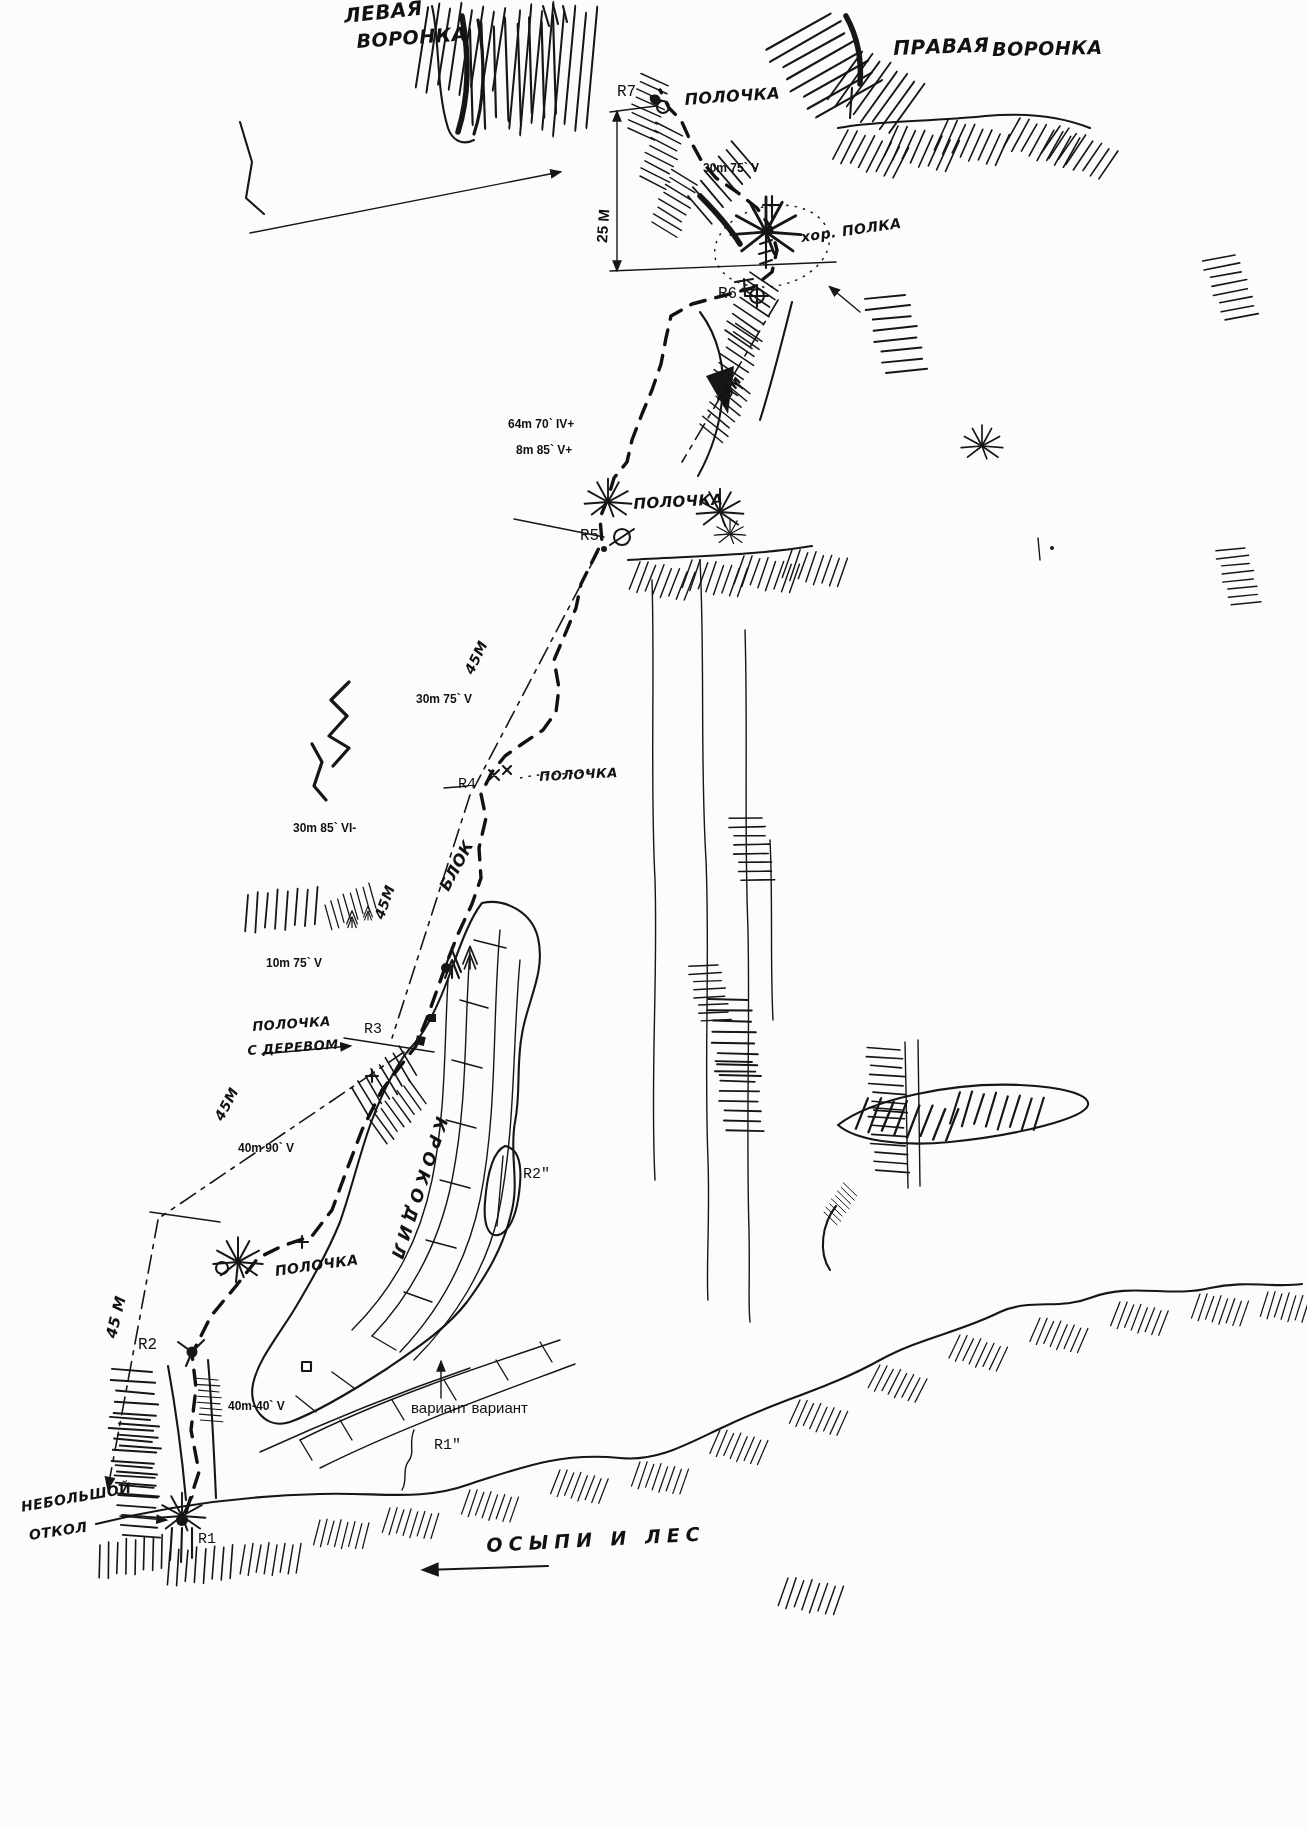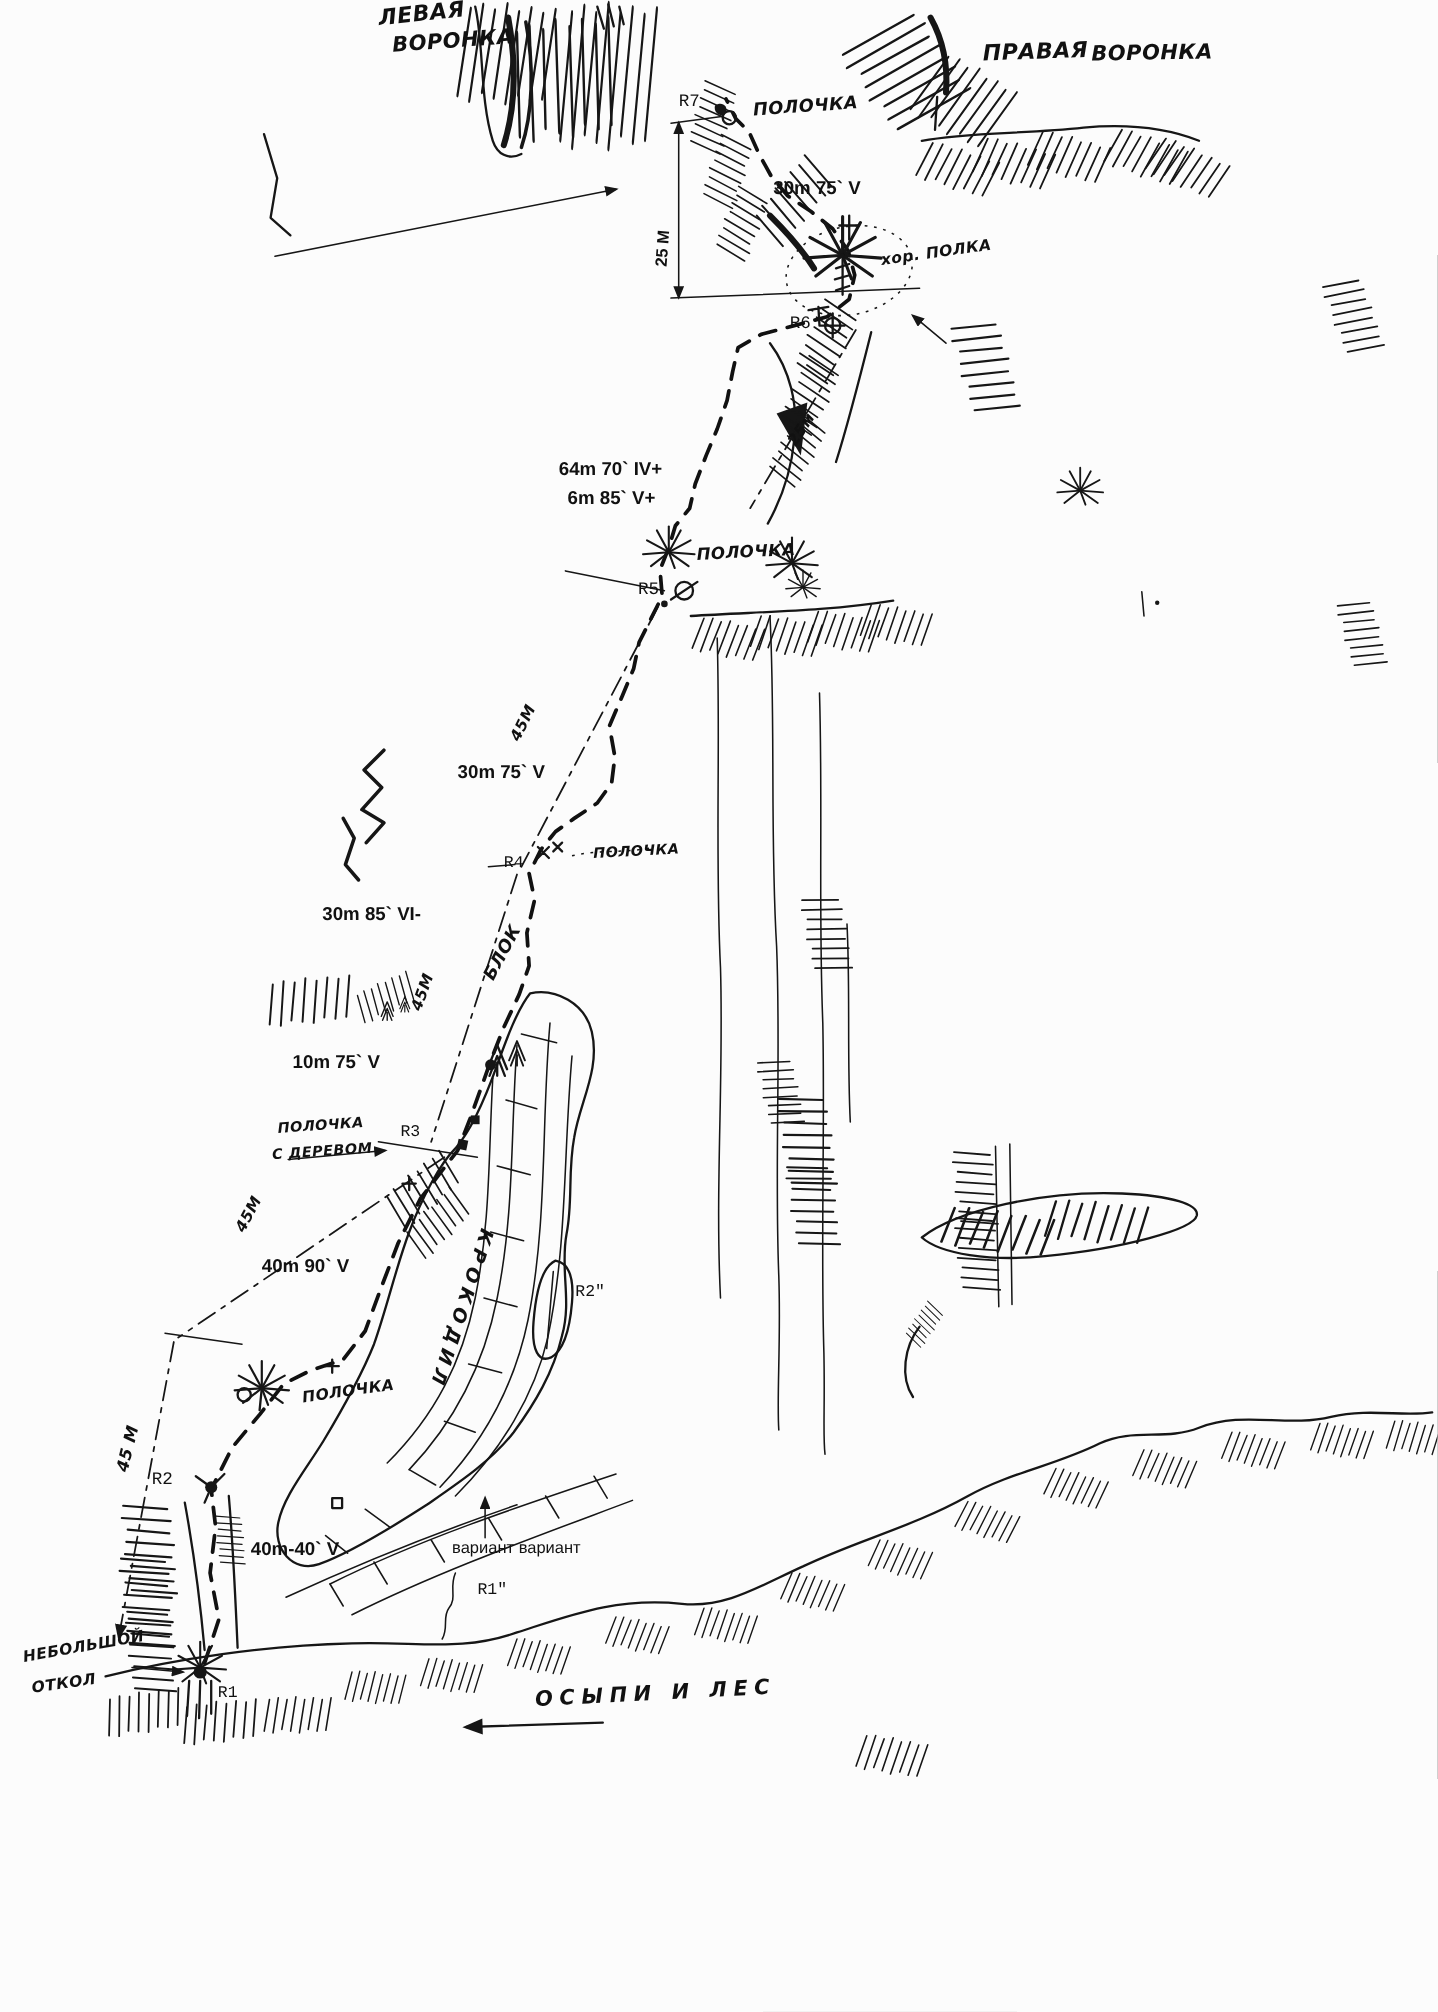--- a/index.html
+++ b/index.html
@@ -1,21 +1,21 @@
 <!DOCTYPE html>
 <html><head>
 <meta charset="utf-8">
 <style>
   html,body{margin:0;padding:0;background:#9a9a9a;}
   .stage{position:relative;width:1307px;height:1829px;background:#fcfcfc;overflow:hidden;
          font-family:"Liberation Sans",sans-serif;color:#141414;}
   .stage svg{position:absolute;left:0;top:0;}
   .lbl{position:absolute;white-space:nowrap;transform-origin:left top;line-height:1;color:#111;}
   .typed{font-family:"Liberation Sans",sans-serif;}
-  .bold{font-family:"Liberation Sans",sans-serif;font-weight:700;font-size:17px;}
+  .bold{font-family:"Liberation Sans",sans-serif;font-weight:700;font-size:12px;}
   .rlab{font-family:Liberation Mono, monospace;font-size:16px;}
   .hand{font-family:"DejaVu Sans",sans-serif;font-weight:700;font-style:italic;letter-spacing:.5px;}
   
   .s1{stroke:#161616;stroke-width:1.4;fill:none;stroke-linecap:round;stroke-linejoin:round;}
   .s2{stroke:#161616;stroke-width:2.1;fill:none;stroke-linecap:round;stroke-linejoin:round;}
   .s3{stroke:#161616;stroke-width:3.2;fill:none;stroke-linecap:round;stroke-linejoin:round;}
   .s5{stroke:#161616;stroke-width:5.5;fill:none;stroke-linecap:round;}
   .route{stroke:#111;stroke-width:3.4;fill:none;stroke-dasharray:15 11;stroke-linecap:round;stroke-linejoin:round;}
   .dd{stroke:#161616;stroke-width:1.6;fill:none;stroke-dasharray:18 7 4 7;stroke-linecap:round;}
   .dot{stroke:#161616;stroke-width:1.4;fill:none;stroke-dasharray:2.5 6;}
@@ -262,21 +262,21 @@
 
 <span class="lbl typed rlab" style="left:617px;top:84px">R7</span>
 <span class="lbl hand" style="left:684px;top:92px;font-size:16px;transform:rotate(-4deg)">ПОЛОЧКА</span>
 <span class="lbl typed bold" style="left:703px;top:162px">30m 75` V</span>
 <span class="lbl typed bold" style="left:594px;top:242px;font-size:15px;transform:rotate(-86deg)">25 М</span>
 <span class="lbl hand" style="left:800px;top:230px;font-size:14px;transform:rotate(-8deg)">хор. ПОЛКА</span>
 <span class="lbl typed rlab" style="left:718px;top:286px">R6</span>
 <span class="lbl hand" style="left:714px;top:400px;font-size:14px;transform:rotate(-56deg)">25м</span>
 
 <span class="lbl typed bold" style="left:508px;top:418px">64m 70` IV+</span>
-<span class="lbl typed bold" style="left:516px;top:444px">6m 85` V+</span>
+<span class="lbl typed bold" style="left:516px;top:444px">8m 85` V+</span>
 <span class="lbl hand" style="left:633px;top:497px;font-size:15px;transform:rotate(-3deg)">ПОЛОЧКА</span>
 <span class="lbl typed rlab" style="left:580px;top:528px">R5</span>
 <span class="lbl hand" style="left:462px;top:670px;font-size:14px;transform:rotate(-64deg)">45М</span>
 <span class="lbl typed bold" style="left:416px;top:693px">30m 75` V</span>
 
 <span class="lbl typed rlab" style="left:458px;top:777px;font-size:15px">R4</span>
 <span class="lbl hand" style="left:539px;top:770px;font-size:13px;transform:rotate(-3deg)">ПОЛОЧКА</span>
 <span class="lbl typed bold" style="left:293px;top:822px">30m 85` VI-</span>
 <span class="lbl hand" style="left:437px;top:886px;font-size:16px;transform:rotate(-62deg)">БЛОК</span>
 <span class="lbl hand" style="left:372px;top:916px;font-size:14px;transform:rotate(-70deg)">45М</span>

